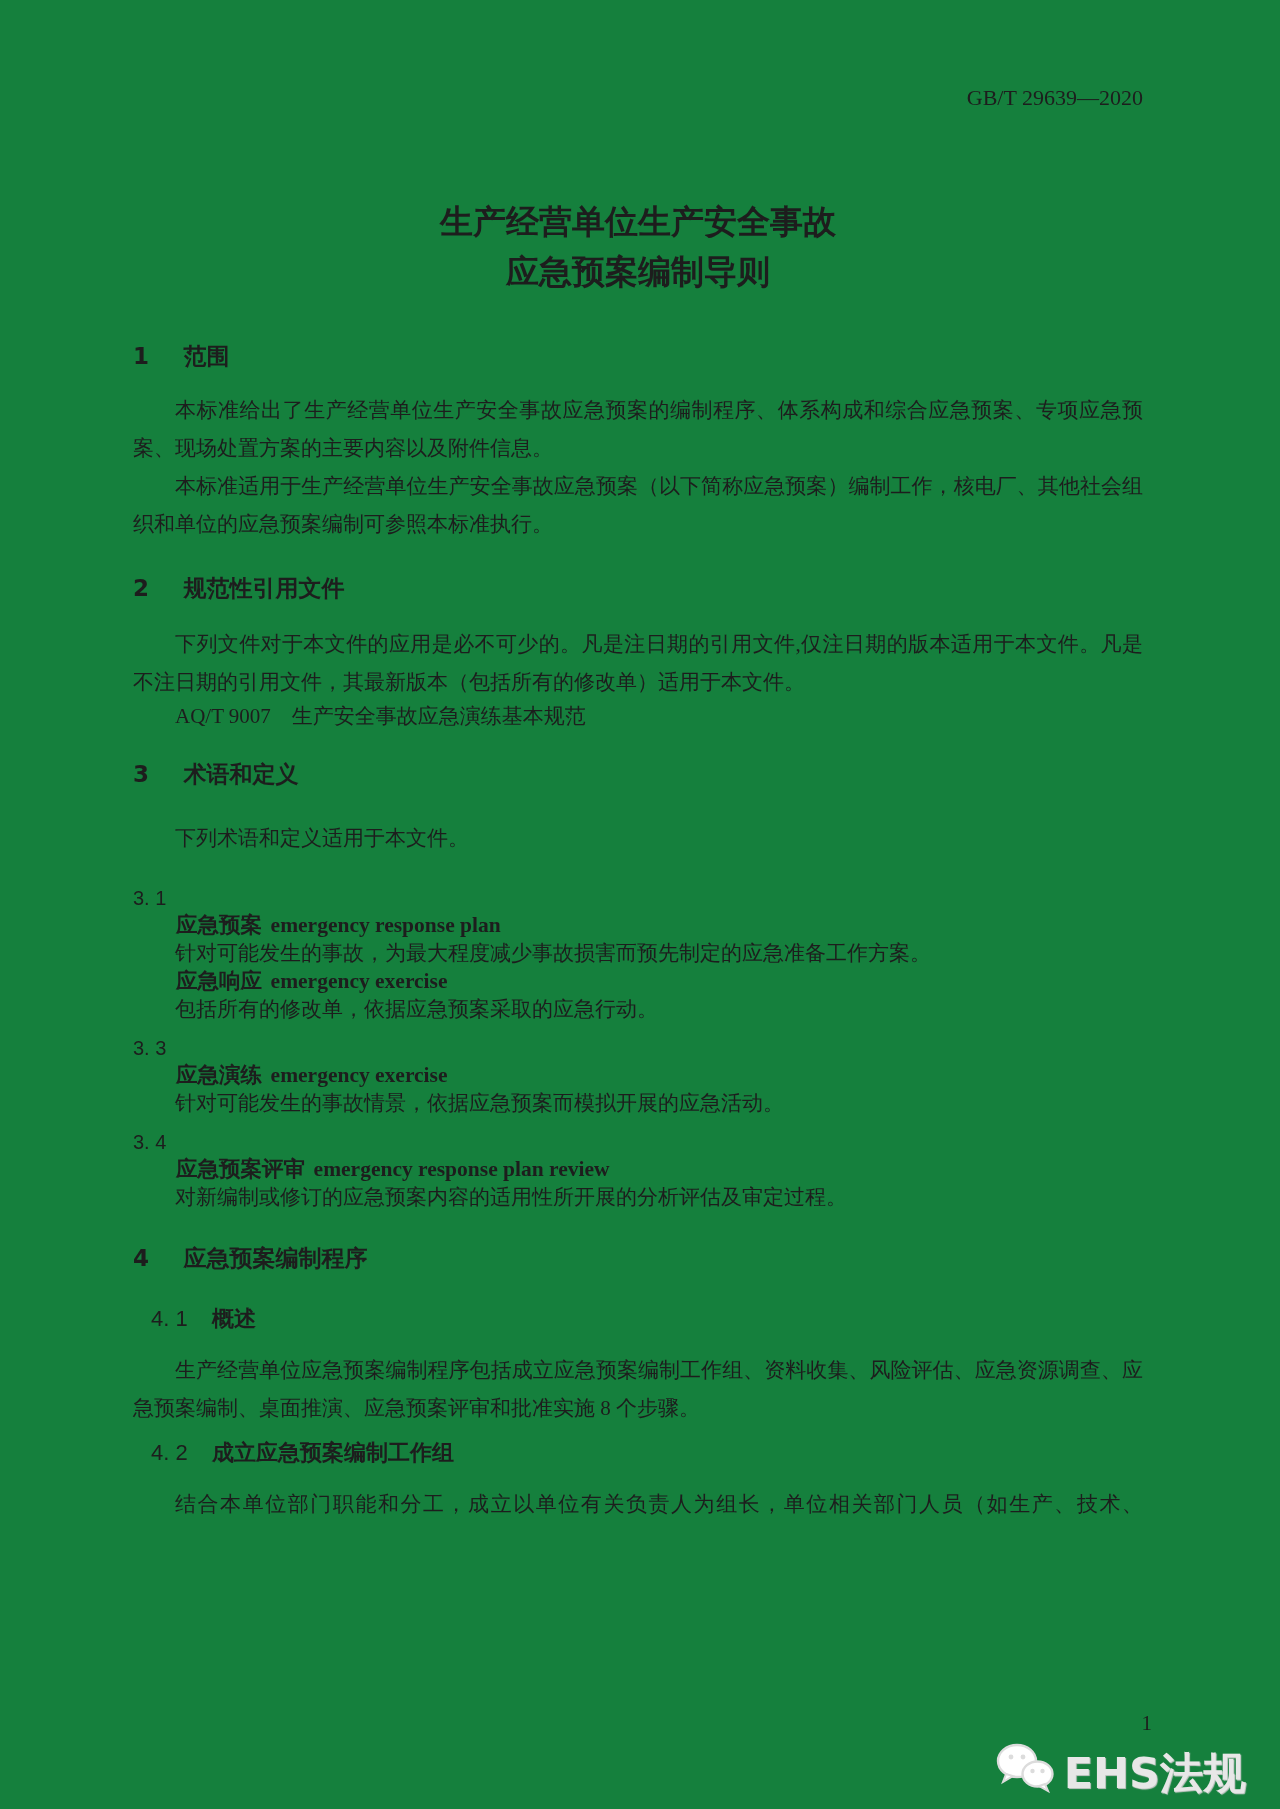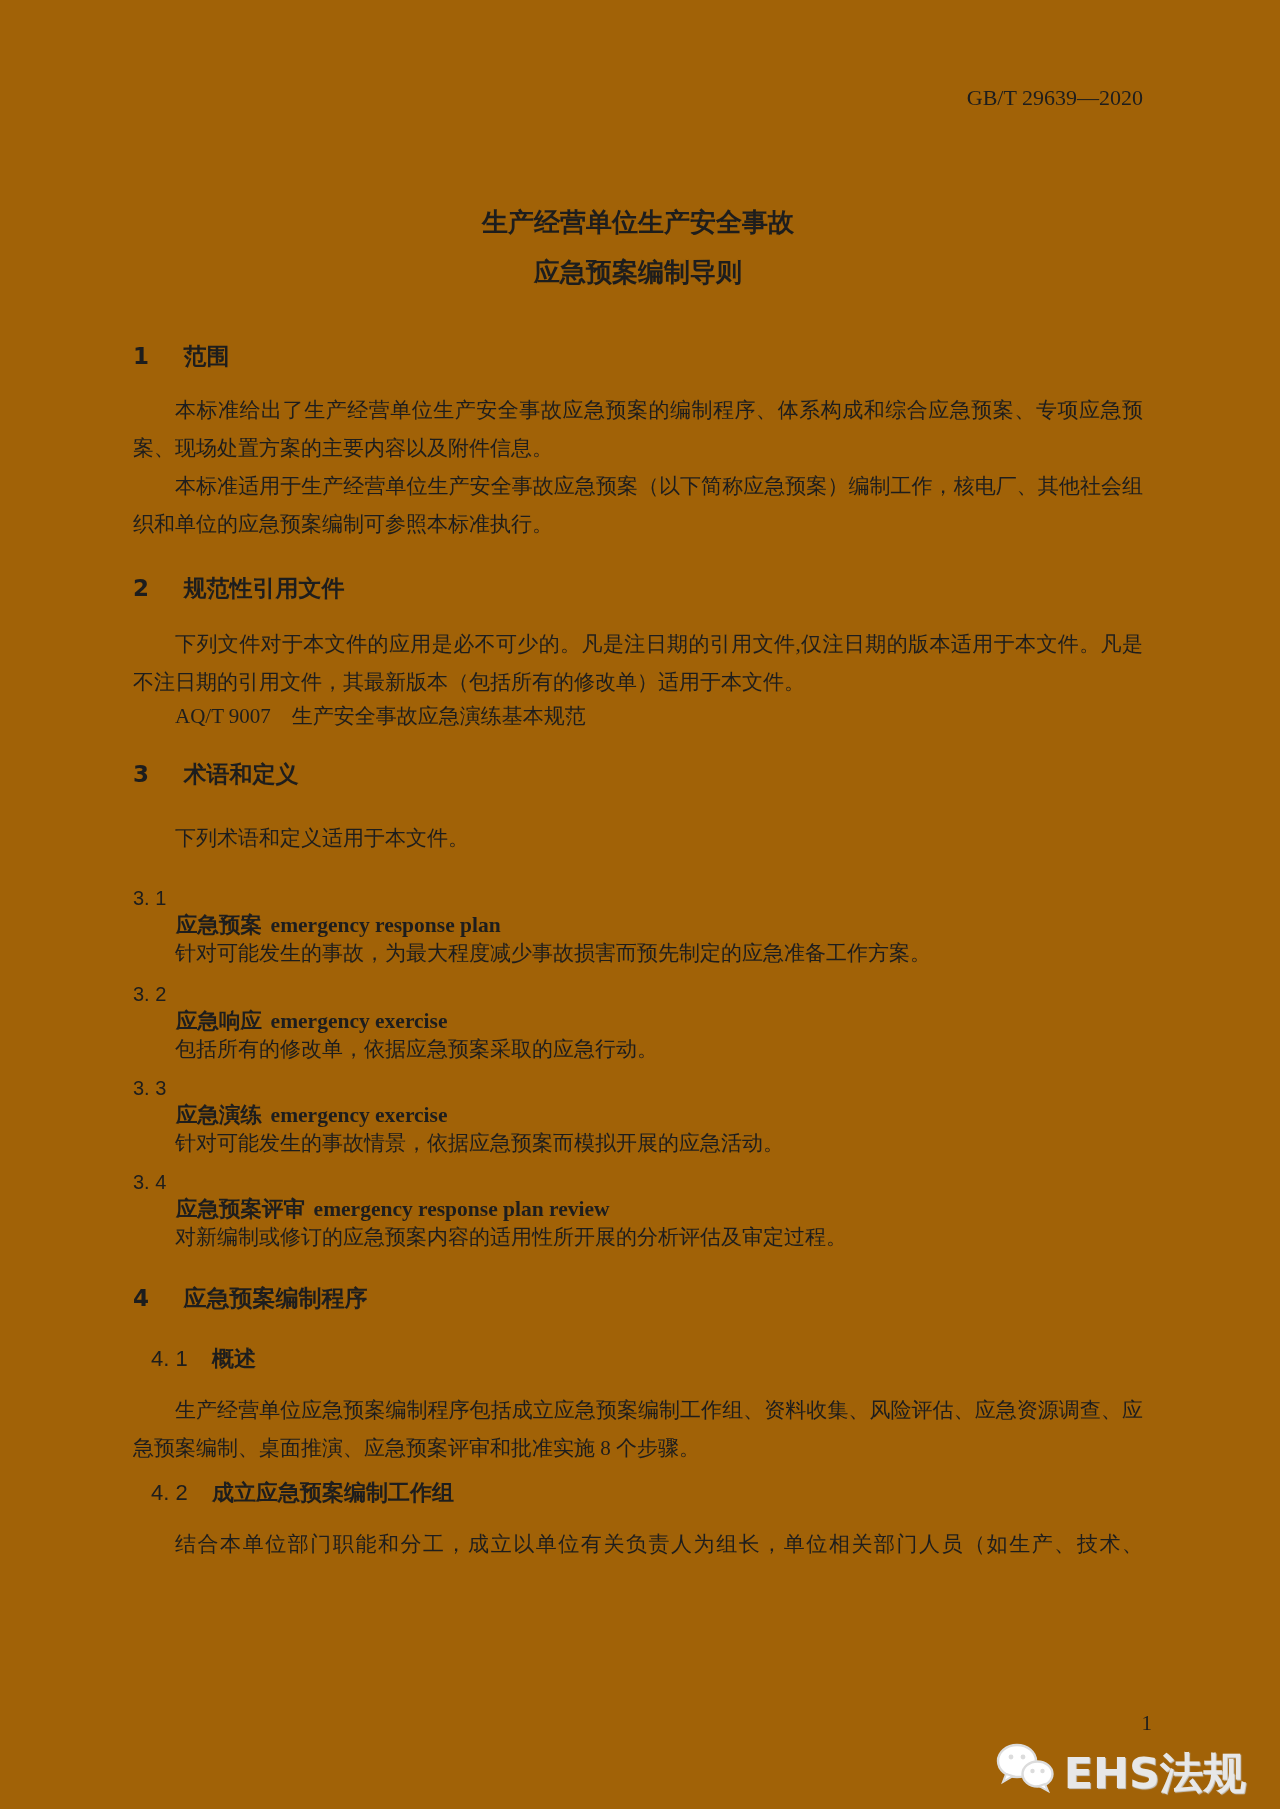--- a/index.html
+++ b/index.html
@@ -1,36 +1,36 @@
 <!DOCTYPE html>
 <html><head>
 <meta charset="utf-8">
 <style>
   html,body{margin:0;padding:0;background:#ffffff;}
   .page{
     position:relative;
     width:1280px;height:1809px;
-    background:#a16207;
+    background:#15803d;
     color:#1d1d1d;
     font-family:"Liberation Serif","DejaVu Serif",serif;
     overflow:hidden;
   }
   .content{position:absolute;left:133px;top:0;width:1010px;}
 
   .doc-code{
     margin:85px 0 0 0;
     text-align:right;
     font-size:22px;line-height:26px;
   }
   .doc-title{
     margin:86px 0 0 0;
     text-align:center;
     font-family:"DejaVu Sans","Liberation Sans",sans-serif;
     font-weight:bold;
-    font-size:26px;line-height:50px;
+    font-size:33px;line-height:50px;
   }
   .h-main{
     margin:0;
     font-family:"DejaVu Sans","Liberation Sans",sans-serif;
     font-weight:bold;
     font-size:23px;line-height:30px;
   }
   .h-main .hnum{margin-right:1.5em;}
   .h-sub{
     margin:18px;
@@ -120,21 +120,20 @@
       <span class="hnum">3</span><span class="htxt">术语和定义</span>
     </h2>
     <p class="para mt30">下列术语和定义适用于本文件。</p>
 
     <div class="term-num mt24">3. 1</div>
     <p class="term">
       <span class="tzh">应急预案</span><span class="ten">emergency response plan</span>
     </p>
     <p class="term-def">针对可能发生的事故，为最大程度减少事故损害而预先制定的应急准备工作方案。</p>
 
-    <div class="term-num mt14">3. 2</div>
     <p class="term">
       <span class="tzh">应急响应</span><span class="ten">emergency exercise</span>
     </p>
     <p class="term-def">包括所有的修改单，依据应急预案采取的应急行动。</p>
 
     <div class="term-num mt12">3. 3</div>
     <p class="term">
       <span class="tzh">应急演练</span><span class="ten">emergency exercise</span>
     </p>
     <p class="term-def">针对可能发生的事故情景，依据应急预案而模拟开展的应急活动。</p>

